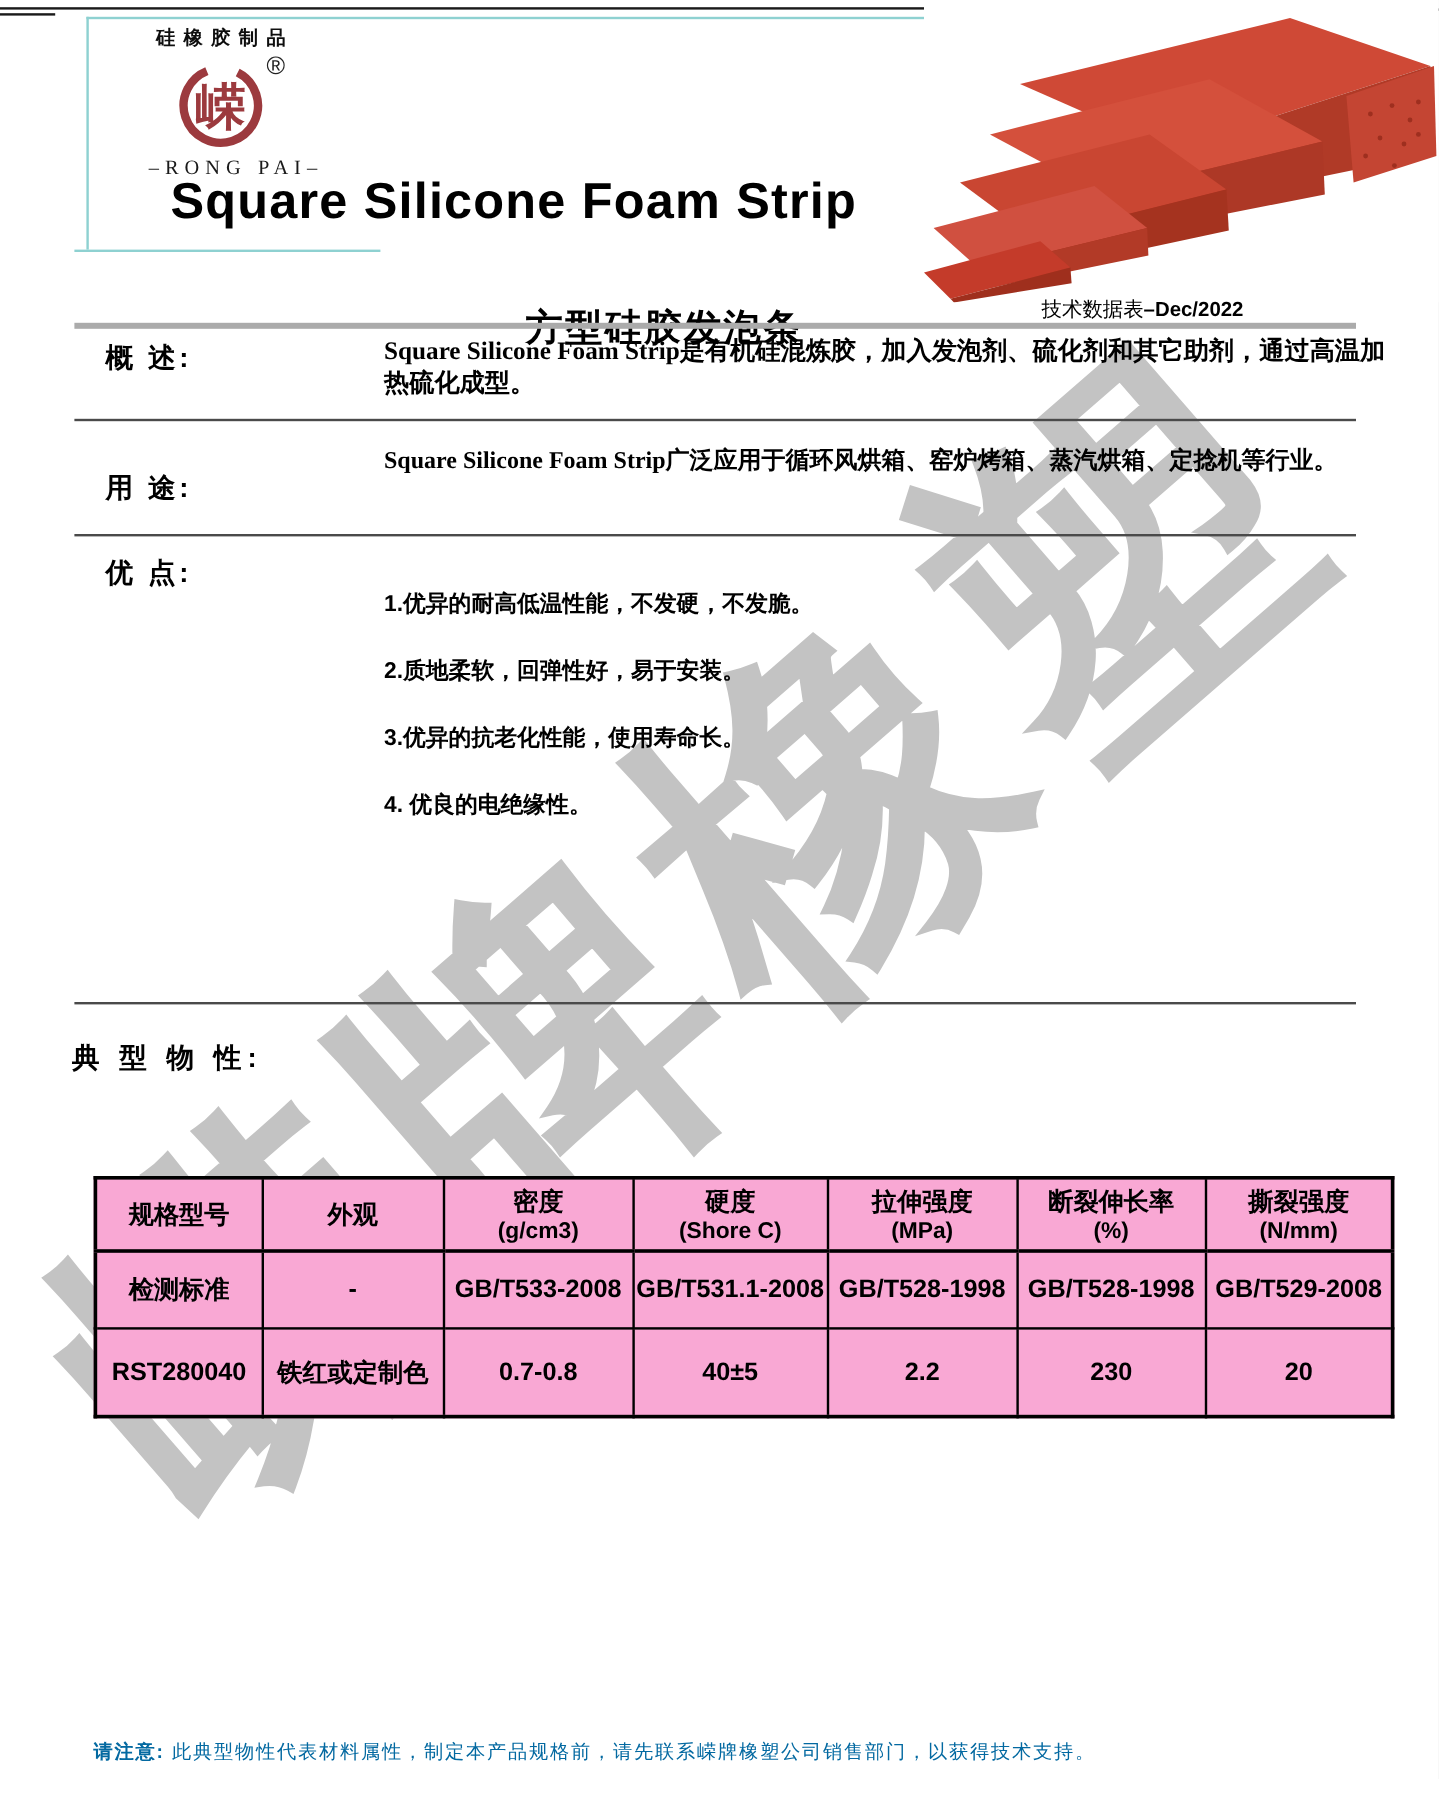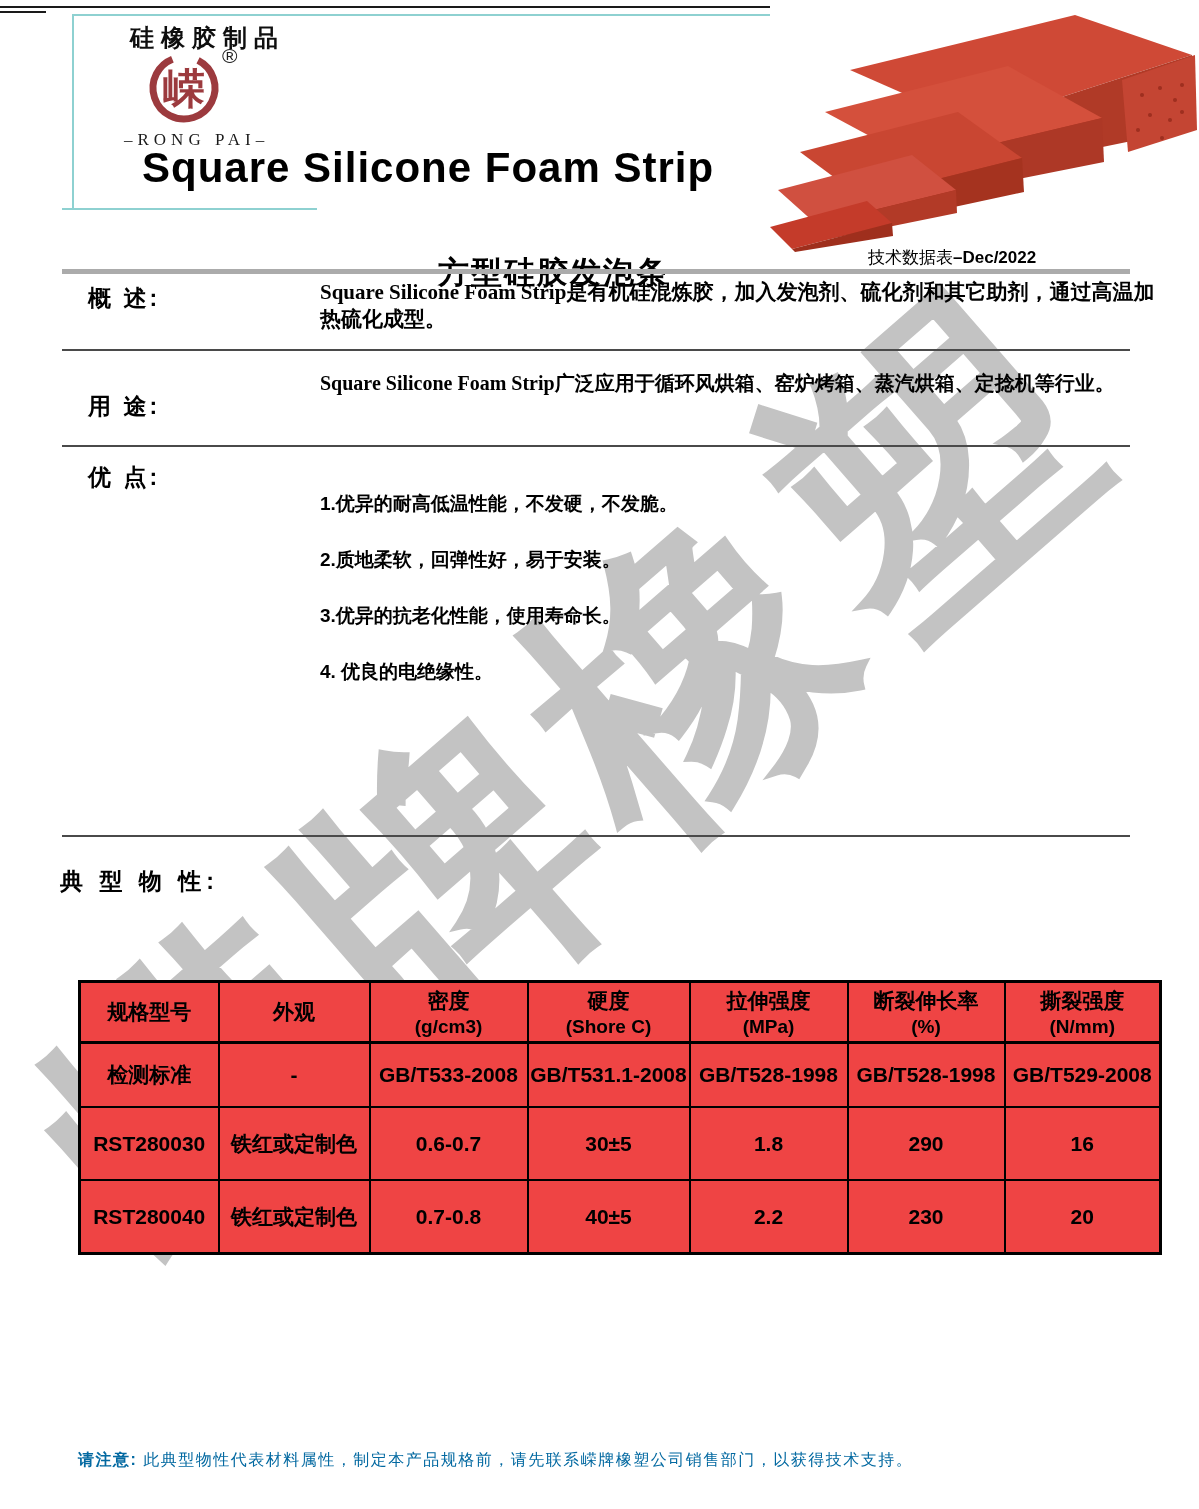--- a/index.html
+++ b/index.html
@@ -26,21 +26,21 @@
   .topline-c{left:0;top:11px;width:46px;height:2px;background:#1a1a1a;}
 
   
   .logo-box{
     left:72px;top:14px;width:700px;height:192px;
     border-top:2px solid #8ed1d1;border-left:2px solid #8ed1d1;
   }
   .logo-box::after{
     content:"";position:absolute;left:-12px;bottom:-2px;width:255px;height:2px;background:#8ed1d1;
   }
-  .brand-text{left:56px;top:6px;font-size:24px;font-weight:600;letter-spacing:7px;color:#0e0e0e;}
+  .brand-text{left:56px;top:6px;font-size:16px;font-weight:600;letter-spacing:7px;color:#0e0e0e;}
   .logo-mark{left:72px;top:34px;width:76px;height:76px;}
   .reg-mark{left:148px;top:28px;font-size:21px;color:#222;}
   .rong-pai{left:50px;top:114px;font-family:"Liberation Serif",serif;font-size:17px;letter-spacing:5px;color:#1a1a1a;}
   .title-en{left:68px;top:128px;font-size:42px;font-weight:bold;letter-spacing:1px;color:#000;white-space:nowrap;}
 
   .subtitle-cn{left:438px;top:212px;font-size:31px;font-weight:bold;letter-spacing:2px;margin-top:40px;}
 
   .photo{left:770px;top:0;width:429px;height:252px;background:#fff;}
 
   .datasheet{left:868px;top:246px;font-size:17px;white-space:nowrap;}
@@ -61,21 +61,21 @@
   }
   .usage-label{left:88px;top:391px;}
   .adv-label{left:88px;top:462px;}
   .adv-list{left:320px;top:489px;}
   .adv-item{font-size:19px;font-weight:bold;line-height:29px;margin-bottom:27px;white-space:nowrap;}
 
   .props-label{left:60px;top:866px;font-size:23px;font-weight:bold;letter-spacing:5px;}
 
   
   .props-table{
-    left:78px;top:980px;width:1081px;background:#ef4444;
+    left:78px;top:980px;width:1081px;background:#f9a8d4;
     border-collapse:collapse;table-layout:fixed;
   }
   .props-table col.c1{width:139px;} .props-table col.c2{width:151px;}
   .props-table col.c3{width:158px;} .props-table col.c4{width:162px;}
   .props-table col.c5{width:158px;} .props-table col.c6{width:157px;}
   .props-table col.c7{width:156px;}
   .props-table th,.props-table td{
     border:2px solid #000;text-align:center;vertical-align:middle;
     padding:0;overflow:hidden;
   }
@@ -224,29 +224,20 @@
           <tr>
             <td>检测标准</td>
             <td>-</td>
             <td>GB/T533-2008</td>
             <td>GB/T531.1-2008</td>
             <td>GB/T528-1998</td>
             <td>GB/T528-1998</td>
             <td>GB/T529-2008</td>
           </tr>
           <tr>
-            <td>RST280030</td>
-            <td>铁红或定制色</td>
-            <td>0.6-0.7</td>
-            <td>30±5</td>
-            <td>1.8</td>
-            <td>290</td>
-            <td>16</td>
-          </tr>
-          <tr>
             <td>RST280040</td>
             <td>铁红或定制色</td>
             <td>0.7-0.8</td>
             <td>40±5</td>
             <td>2.2</td>
             <td>230</td>
             <td>20</td>
           </tr>
         </tbody>
     </table>

